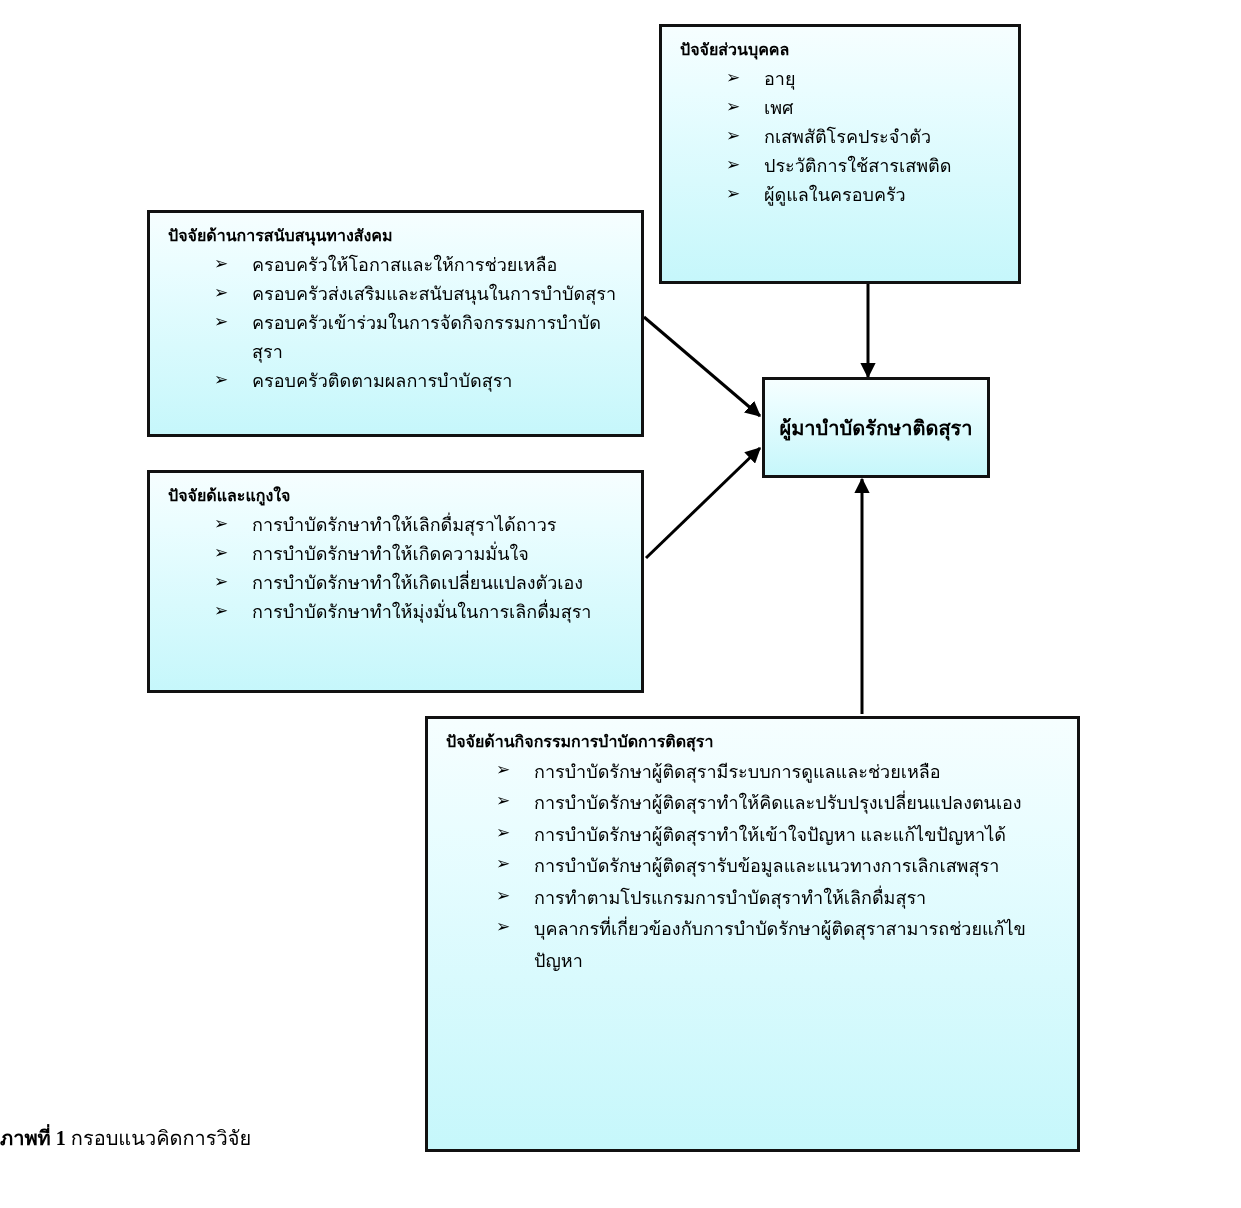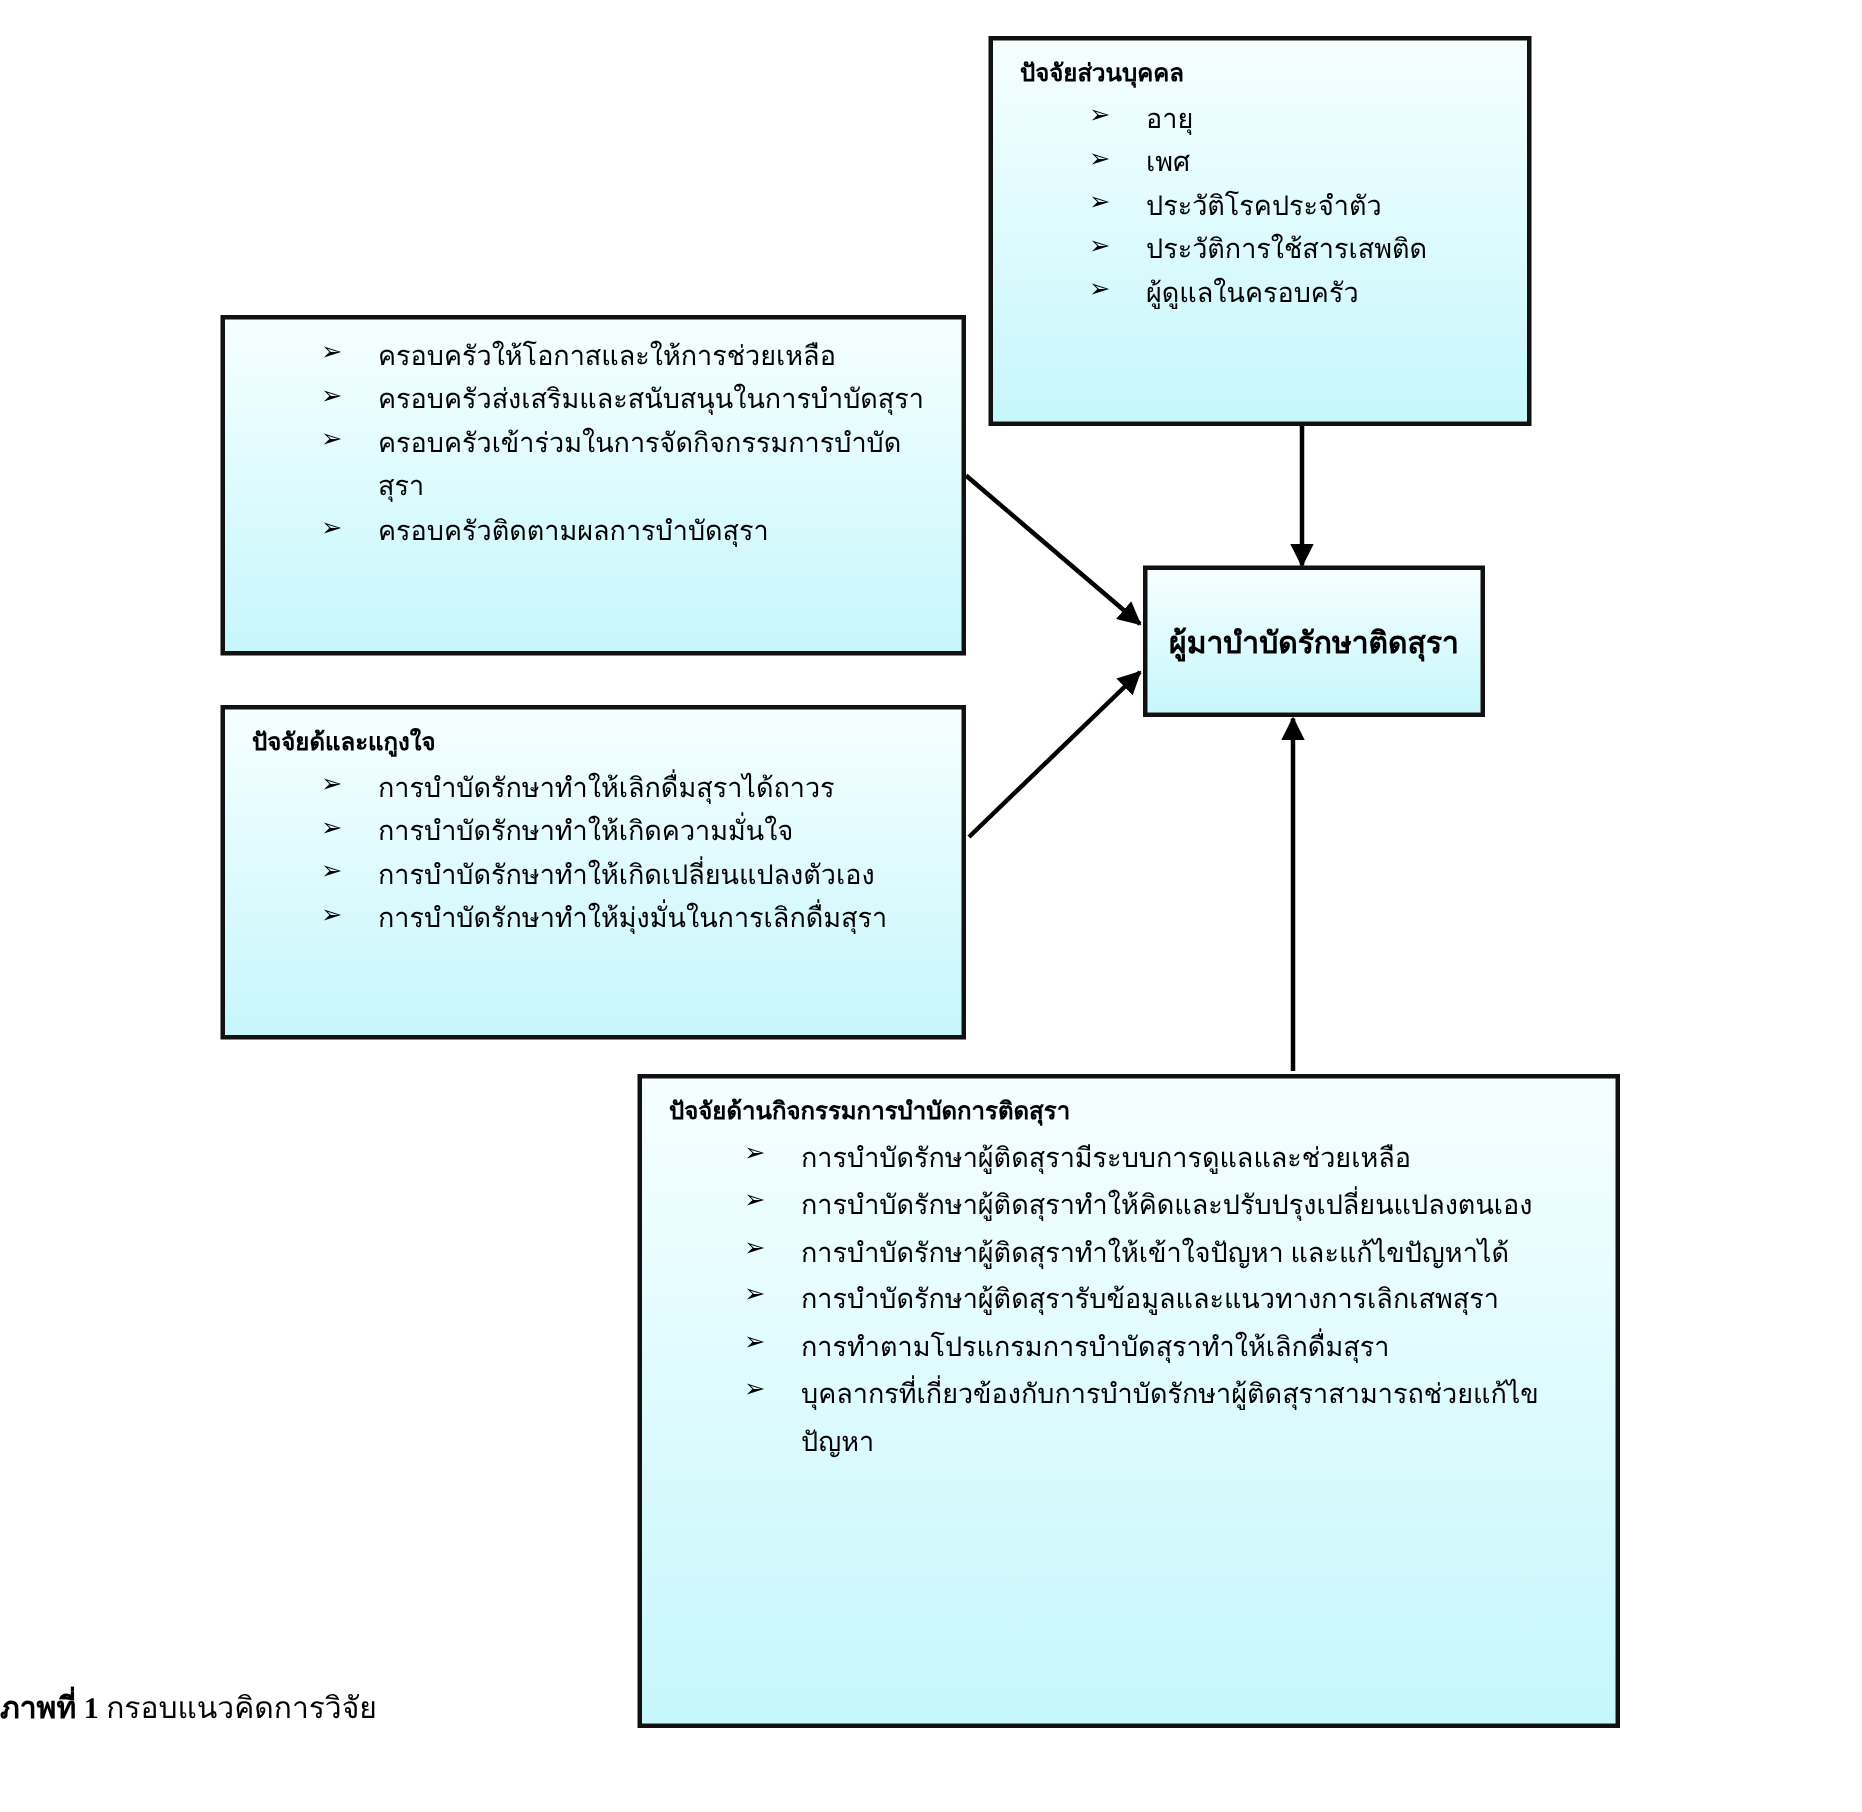--- a/index.html
+++ b/index.html
@@ -133,34 +133,35 @@
       <li>
         <span class="bul">➢</span>
         <span>อายุ</span>
       </li>
       <li>
         <span class="bul">➢</span>
         <span>เพศ</span>
       </li>
       <li>
         <span class="bul">➢</span>
-        <span>ประวัติโรคประจำตัว</span>
+        <span>กเสพสัติโรคประจำตัว</span>
       </li>
       <li>
         <span class="bul">➢</span>
         <span>ประวัติการใช้สารเสพติด</span>
       </li>
       <li>
         <span class="bul">➢</span>
         <span>ผู้ดูแลในครอบครัว</span>
       </li>
     </ul>
   </div>
 
   <div class="box" id="box-social">
+    <div class="box-title">ปัจจัยด้านการสนับสนุนทางสังคม</div>
     <ul class="bullets">
       <li>
         <span class="bul">➢</span>
         <span>ครอบครัวให้โอกาสและให้การช่วยเหลือ</span>
       </li>
       <li>
         <span class="bul">➢</span>
         <span>ครอบครัวส่งเสริมและสนับสนุนในการบำบัดสุรา</span>
       </li>
       <li>

